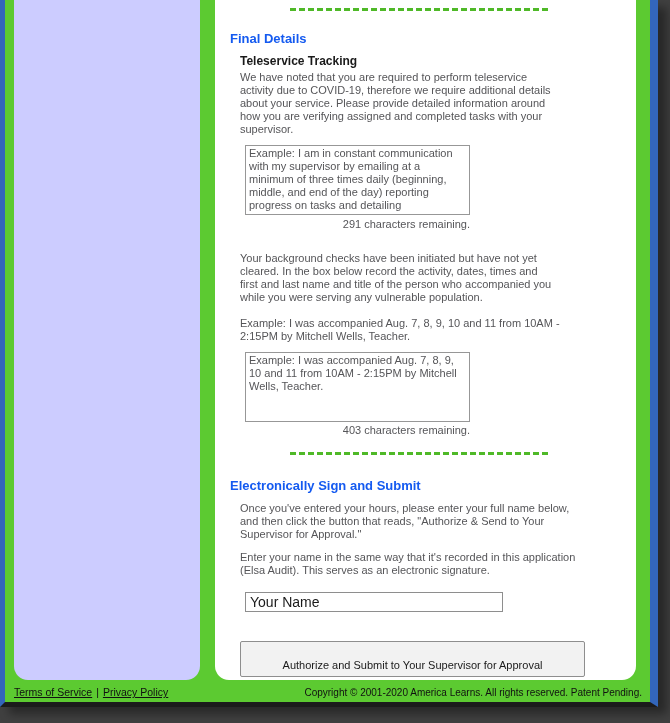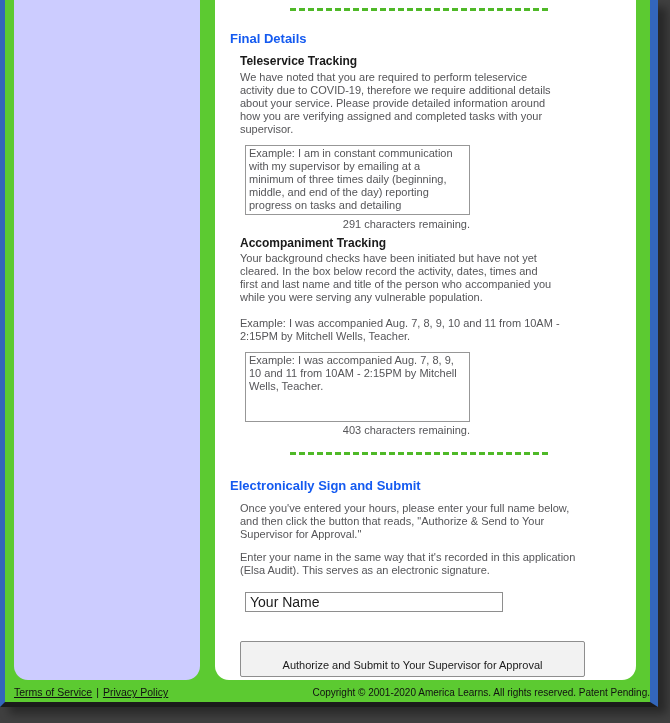--- a/index.html
+++ b/index.html
@@ -120,21 +120,21 @@
   }
   .footer {
     position: absolute;
     left: 0; bottom: 0;
     width: 100%;
     height: 20px;
     display: flex;
     align-items: center;
     justify-content: space-between;
     box-sizing: border-box;
-    padding: 0 0 0 9px;
+    padding: 0 8px 0 9px;
   }
   .footer-links {
     font-size: 10.5px;
     color: #111111;
     white-space: nowrap;
   }
   .footer-links a {
     color: #111111;
     text-decoration: underline;
     cursor: pointer;
@@ -161,21 +161,20 @@
       <div class="h-blue" style="left:15px; top:31px;">Final Details</div>
 
       <div class="h-sub" style="left:25px; top:54px;">Teleservice Tracking</div>
 
       <div class="para" style="left:25px; top:71px; width:318px;">We have noted that you are required to perform teleservice activity due to COVID-19, therefore we require additional details about your service. Please provide detailed information around how you are verifying assigned and completed tasks with your supervisor.</div>
 
       <textarea class="ta" style="left: 30px; top: 145px;">Example: I am in constant communication with my supervisor by emailing at a minimum of three times daily (beginning, middle, and end of the day) reporting progress on tasks and detailing assignments completed.</textarea>
 
       <div class="remaining" style="left:30px; top:218px;">291 characters remaining.</div>
 
-      <div class="h-sub" style="left:25px; top:236px;">Accompaniment Tracking</div>
 
       <div class="para" style="left:25px; top:252px; width:318px;">Your background checks have been initiated but have not yet cleared. In the box below record the activity, dates, times and first and last name and title of the person who accompanied you while you were serving any vulnerable population.</div>
 
       <div class="para" style="left:25px; top:317px; width:330px;">Example: I was accompanied Aug. 7, 8, 9, 10 and 11 from 10AM - 2:15PM by Mitchell Wells, Teacher.</div>
 
       <textarea class="ta" style="left: 30px; top: 352px;">Example: I was accompanied Aug. 7, 8, 9, 10 and 11 from 10AM - 2:15PM by Mitchell Wells, Teacher.</textarea>
 
       <div class="remaining" style="left:30px; top:424px;">403 characters remaining.</div>
 
       <div class="dashed-divider" style="left:75px; top:452px;"></div>

